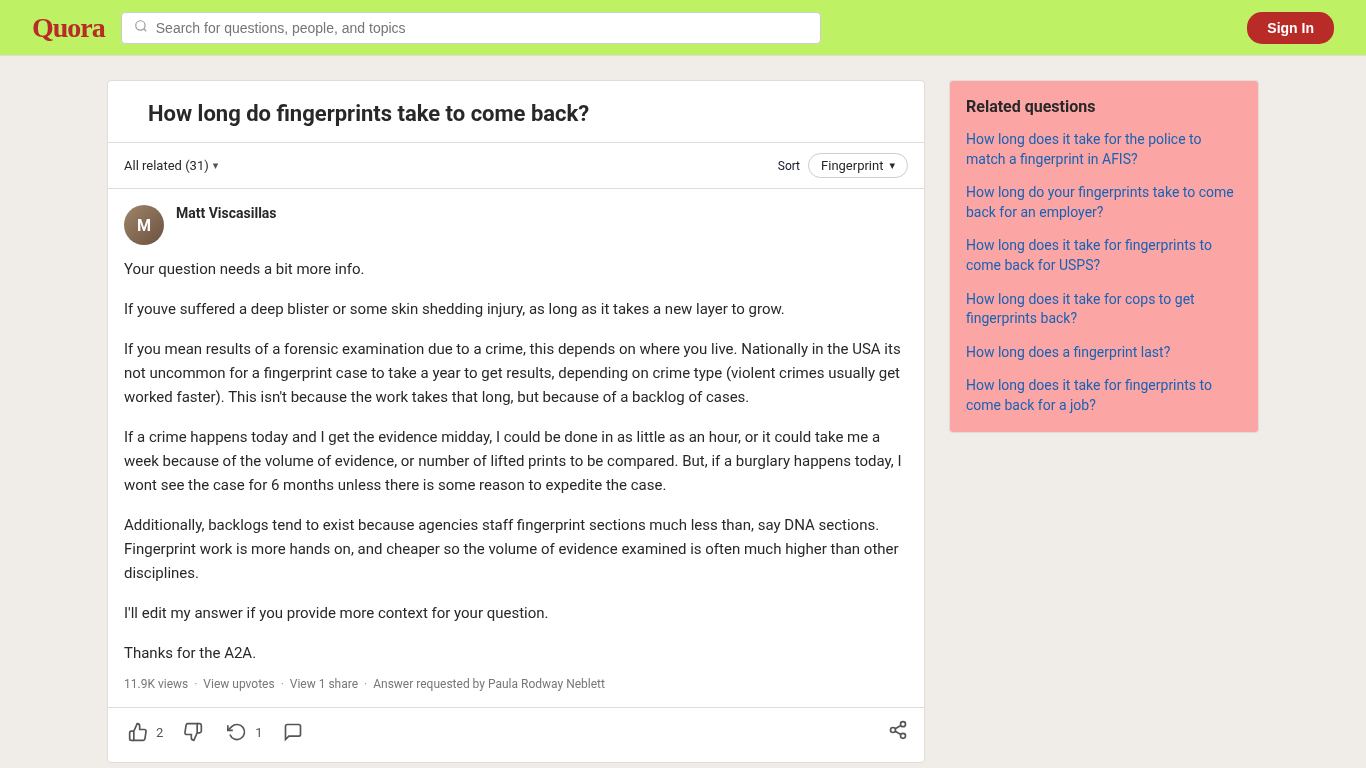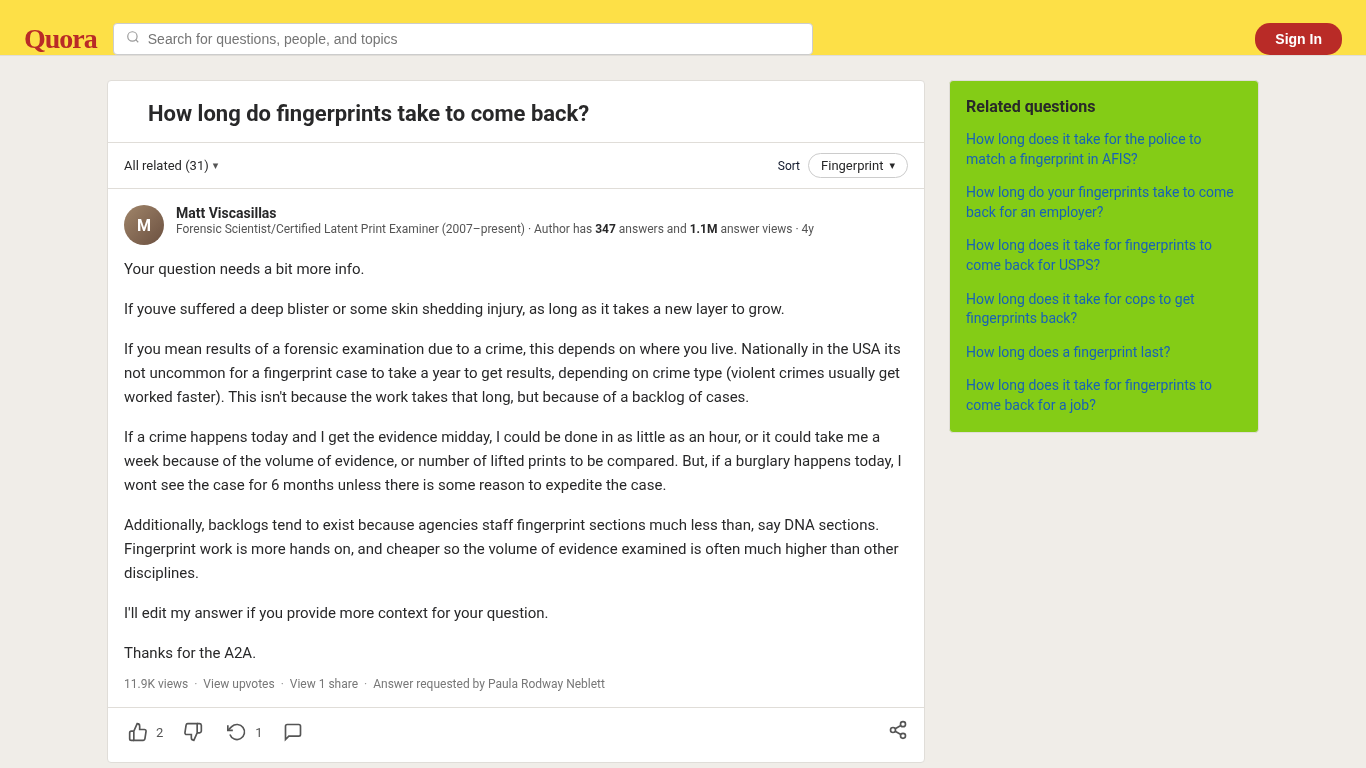--- a/index.html
+++ b/index.html
@@ -5,26 +5,26 @@
     * { box-sizing: border-box; margin: 0; padding: 0; }
     body {
       font-family: -apple-system, BlinkMacSystemFont, 'Segoe UI', Roboto, sans-serif;
       background: #f0ede8;
       color: #282829;
       font-size: 15px;
     }
 
     
     .header {
-      background: #fde047;
+      background: #bef264;
       border-bottom: 1px solid #e0ddd8;
       height: 56px;
       display: flex;
-      align-items: flex-end;
-      padding: 0 24px;
+      align-items: center;
+      padding: 0 32px;
       gap: 16px;
       position: sticky;
       top: 0;
       z-index: 100;
     }
     .logo {
       font-size: 28px;
       font-weight: 700;
       color: #b92b27;
       font-family: Georgia, serif;
@@ -243,21 +243,21 @@
       font-size: 18px;
       cursor: pointer;
     }
 
     
     .sidebar {
       width: 310px;
       flex-shrink: 0;
     }
     .related-questions-card {
-      background: #84cc16;
+      background: #fca5a5;
       border: 1px solid #e0ddd8;
       border-radius: 4px;
       padding: 16px;
     }
     .related-title {
       font-size: 16px;
       font-weight: 700;
       color: #282829;
       margin-bottom: 14px;
     }
@@ -316,23 +316,20 @@
       </div>
     </div>
 
     <div class="answer-container">
       <div class="author-row">
         <div class="avatar">
           <div class="avatar-img">M</div>
         </div>
         <div class="author-info">
           <div class="author-name">Matt Viscasillas</div>
-          <div class="author-bio">
-            <span>Forensic Scientist/Certified Latent Print Examiner (2007–present) · Author has </span><strong>347</strong><span> answers and </span><strong>1.1M</strong><span> answer views · 4y</span>
-          </div>
         </div>
       </div>
 
       <div class="answer-body">
         <p>Your question needs a bit more info.</p>
         <p>If youve suffered a deep blister or some skin shedding injury, as long as it takes a new layer to grow.</p>
         <p>If you mean results of a forensic examination due to a crime, this depends on where you live. Nationally in the USA its not uncommon for a fingerprint case to take a year to get results, depending on crime type (violent crimes usually get worked faster). This isn't because the work takes that long, but because of a backlog of cases.</p>
         <p>If a crime happens today and I get the evidence midday, I could be done in as little as an hour, or it could take me a week because of the volume of evidence, or number of lifted prints to be compared. But, if a burglary happens today, I wont see the case for 6 months unless there is some reason to expedite the case.</p>
         <p>Additionally, backlogs tend to exist because agencies staff fingerprint sections much less than, say DNA sections. Fingerprint work is more hands on, and cheaper so the volume of evidence examined is often much higher than other disciplines.</p>
         <p>I'll edit my answer if you provide more context for your question.</p>

